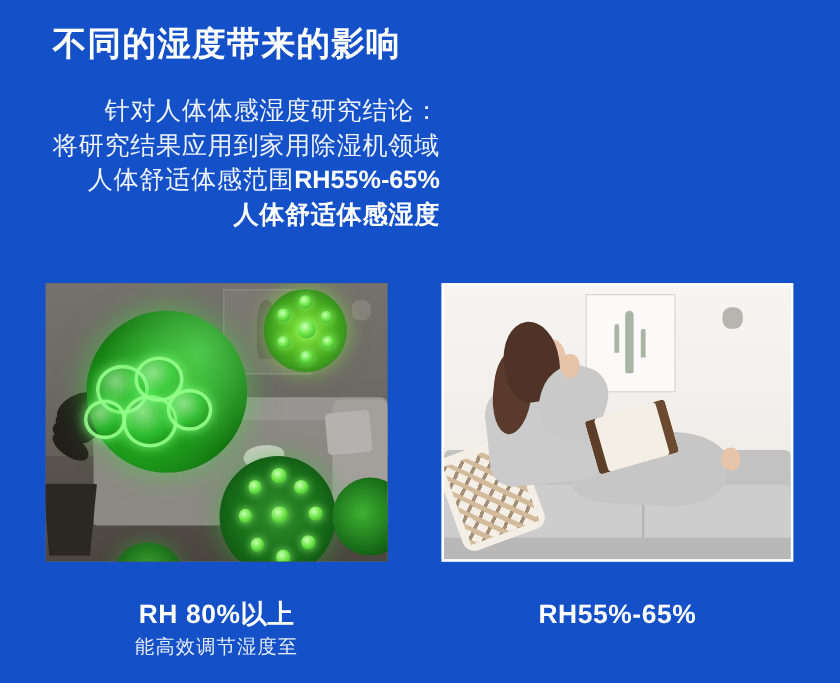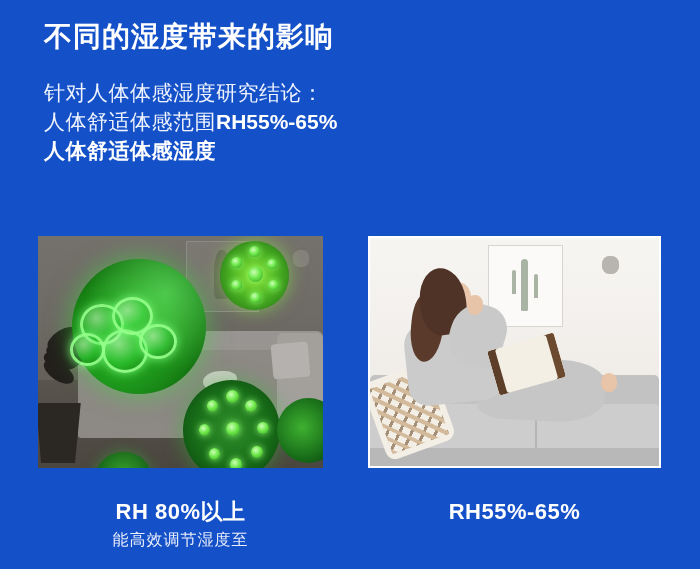--- a/index.html
+++ b/index.html
@@ -37,20 +37,21 @@
   }
 
   .body-copy {
     position: absolute;
     left: 44px;
     top: 78px;
     color: #eef3fd;
     font-size: 21px;
     line-height: 29px;
     letter-spacing: 0.5px;
+    text-align: right;
   }
   .body-line {
     white-space: nowrap;
   }
   .body-line.strong,
   .body-line .strong {
     font-weight: bold;
     color: #ffffff;
   }
   .body-line .strong {
@@ -417,20 +418,21 @@
 </style>
 </head>
 <body>
 
 <div class="poster">
 
   <div class="headline">不同的湿度带来的影响</div>
 
   <div class="body-copy">
     <div class="body-line">针对人体体感湿度研究结论：</div>
+    <div class="body-line">将研究结果应用到家用除湿机领域</div>
     <div class="body-line"><span>人体舒适体感范围</span><span class="strong">RH55%-65%</span></div>
     <div class="body-line strong">人体舒适体感湿度</div>
   </div>
 
   <div class="photo photo-left">
     <div class="scene">
       <div class="dim-wall"></div>
       <div class="dim-floor"></div>
       <div class="dim-frame"></div>
       <div class="dim-knob"></div>

